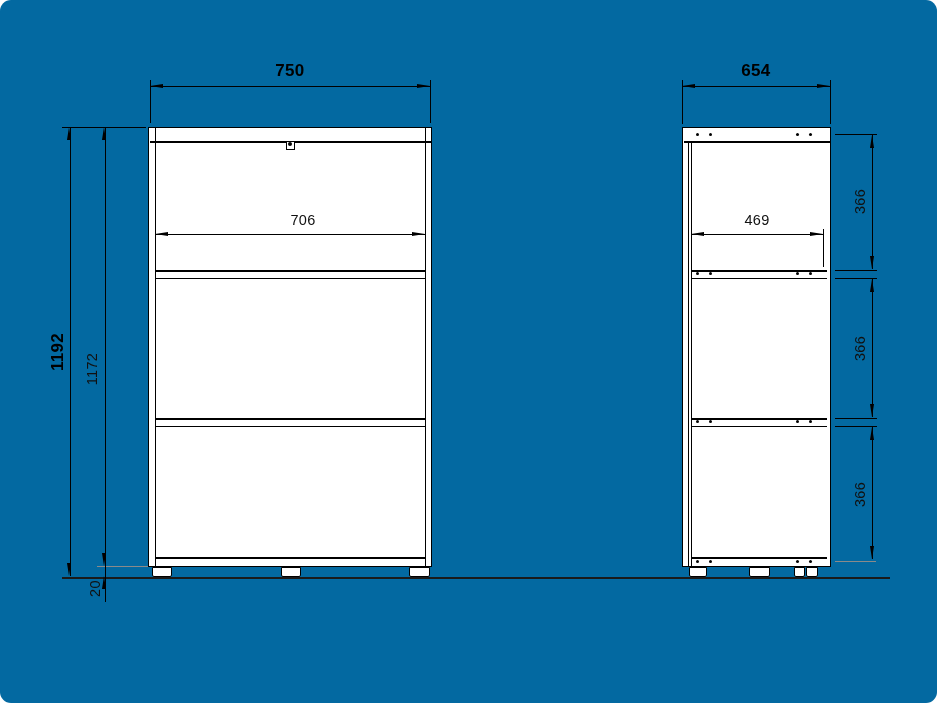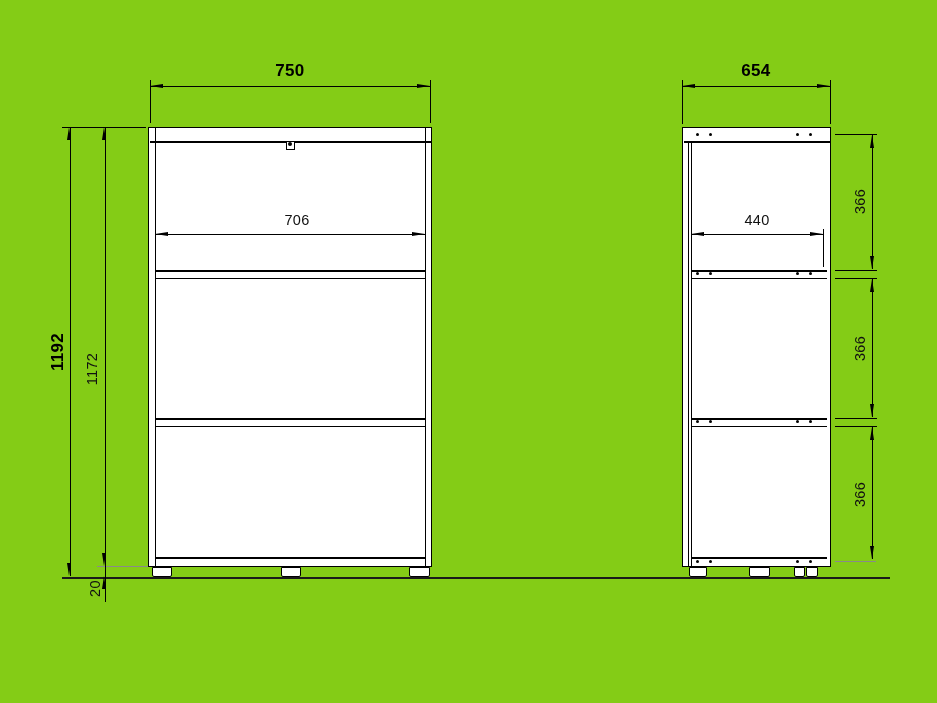--- a/index.html
+++ b/index.html
@@ -1,18 +1,19 @@
 <!DOCTYPE html>
 <html><head>
 <meta charset="utf-8">
 <style>
   html,body{margin:0;padding:0;background:#fff;}
   #canvas{
-    position:relative;width:937px;height:703px;background:#84cc16;overflow:hidden;
+    position:relative;width:937px;height:703px;background:#0369a1;overflow:hidden;
     font-family:"Liberation Sans", sans-serif;
+    border-radius:11px;
   }
   .hl{position:absolute;background:#000;height:1px;}
   .hl2{position:absolute;background:#000;height:1.5px;}
   .vl{position:absolute;background:#000;width:1px;}
   .gray{background:#8a8a8a;}
   .box{position:absolute;border:1.5px solid #000;background:#fff;box-sizing:border-box;}
   .foot{position:absolute;border:1.3px solid #000;background:#fff;box-sizing:border-box;border-radius:0 0 2px 2px;}
   .hole{position:absolute;width:3px;height:3px;border-radius:50%;background:#000;}
   .ar{position:absolute;width:0;height:0;}
   .ar-l{border-right:13px solid #000;border-top:2.5px solid transparent;border-bottom:2.5px solid transparent;}
@@ -92,27 +93,27 @@
   <div class="vl" style="left:681.5px;top:80px;height:44px;"></div>
   <div class="vl" style="left:829.5px;top:80px;height:44px;"></div>
   <div class="hl" style="left:682px;top:85.5px;width:148px;"></div>
   <div class="ar ar-l" style="left:682px;top:83.5px;"></div>
   <div class="ar ar-r" style="left:817px;top:83.5px;"></div>
   <div class="dimt dimb" style="left:721px;top:61px;width:70px;">654</div>
 
   <div class="hl" style="left:155px;top:233.5px;width:270px;"></div>
   <div class="ar ar-l" style="left:155px;top:231.5px;"></div>
   <div class="ar ar-r" style="left:412px;top:231.5px;"></div>
-  <div class="dimt" style="left:262px;top:212px;width:70px;">706</div>
+  <div class="dimt" style="left:268px;top:212px;width:70px;">706</div>
 
   <div class="vl" style="left:822.5px;top:229px;height:38px;"></div>
   <div class="hl" style="left:691px;top:233.5px;width:132px;"></div>
   <div class="ar ar-l" style="left:691px;top:231.5px;"></div>
   <div class="ar ar-r" style="left:810px;top:231.5px;"></div>
-  <div class="dimt" style="left:722px;top:212px;width:70px;">440</div>
+  <div class="dimt" style="left:722px;top:212px;width:70px;">469</div>
 
   <div class="hl" style="left:62px;top:126.5px;width:84px;"></div>
   <div class="vl" style="left:69.5px;top:127px;height:449px;"></div>
   <div class="ar ar-u" style="left:67px;top:127px;"></div>
   <div class="ar ar-d" style="left:67px;top:563px;"></div>
   <div class="dimt dimb rot" style="left:26px;top:344px;width:60px;height:16px;">1192</div>
 
   <div class="vl" style="left:104.5px;top:127px;height:439px;"></div>
   <div class="ar ar-u" style="left:102px;top:127px;"></div>
   <div class="ar ar-d" style="left:102px;top:553px;"></div>

